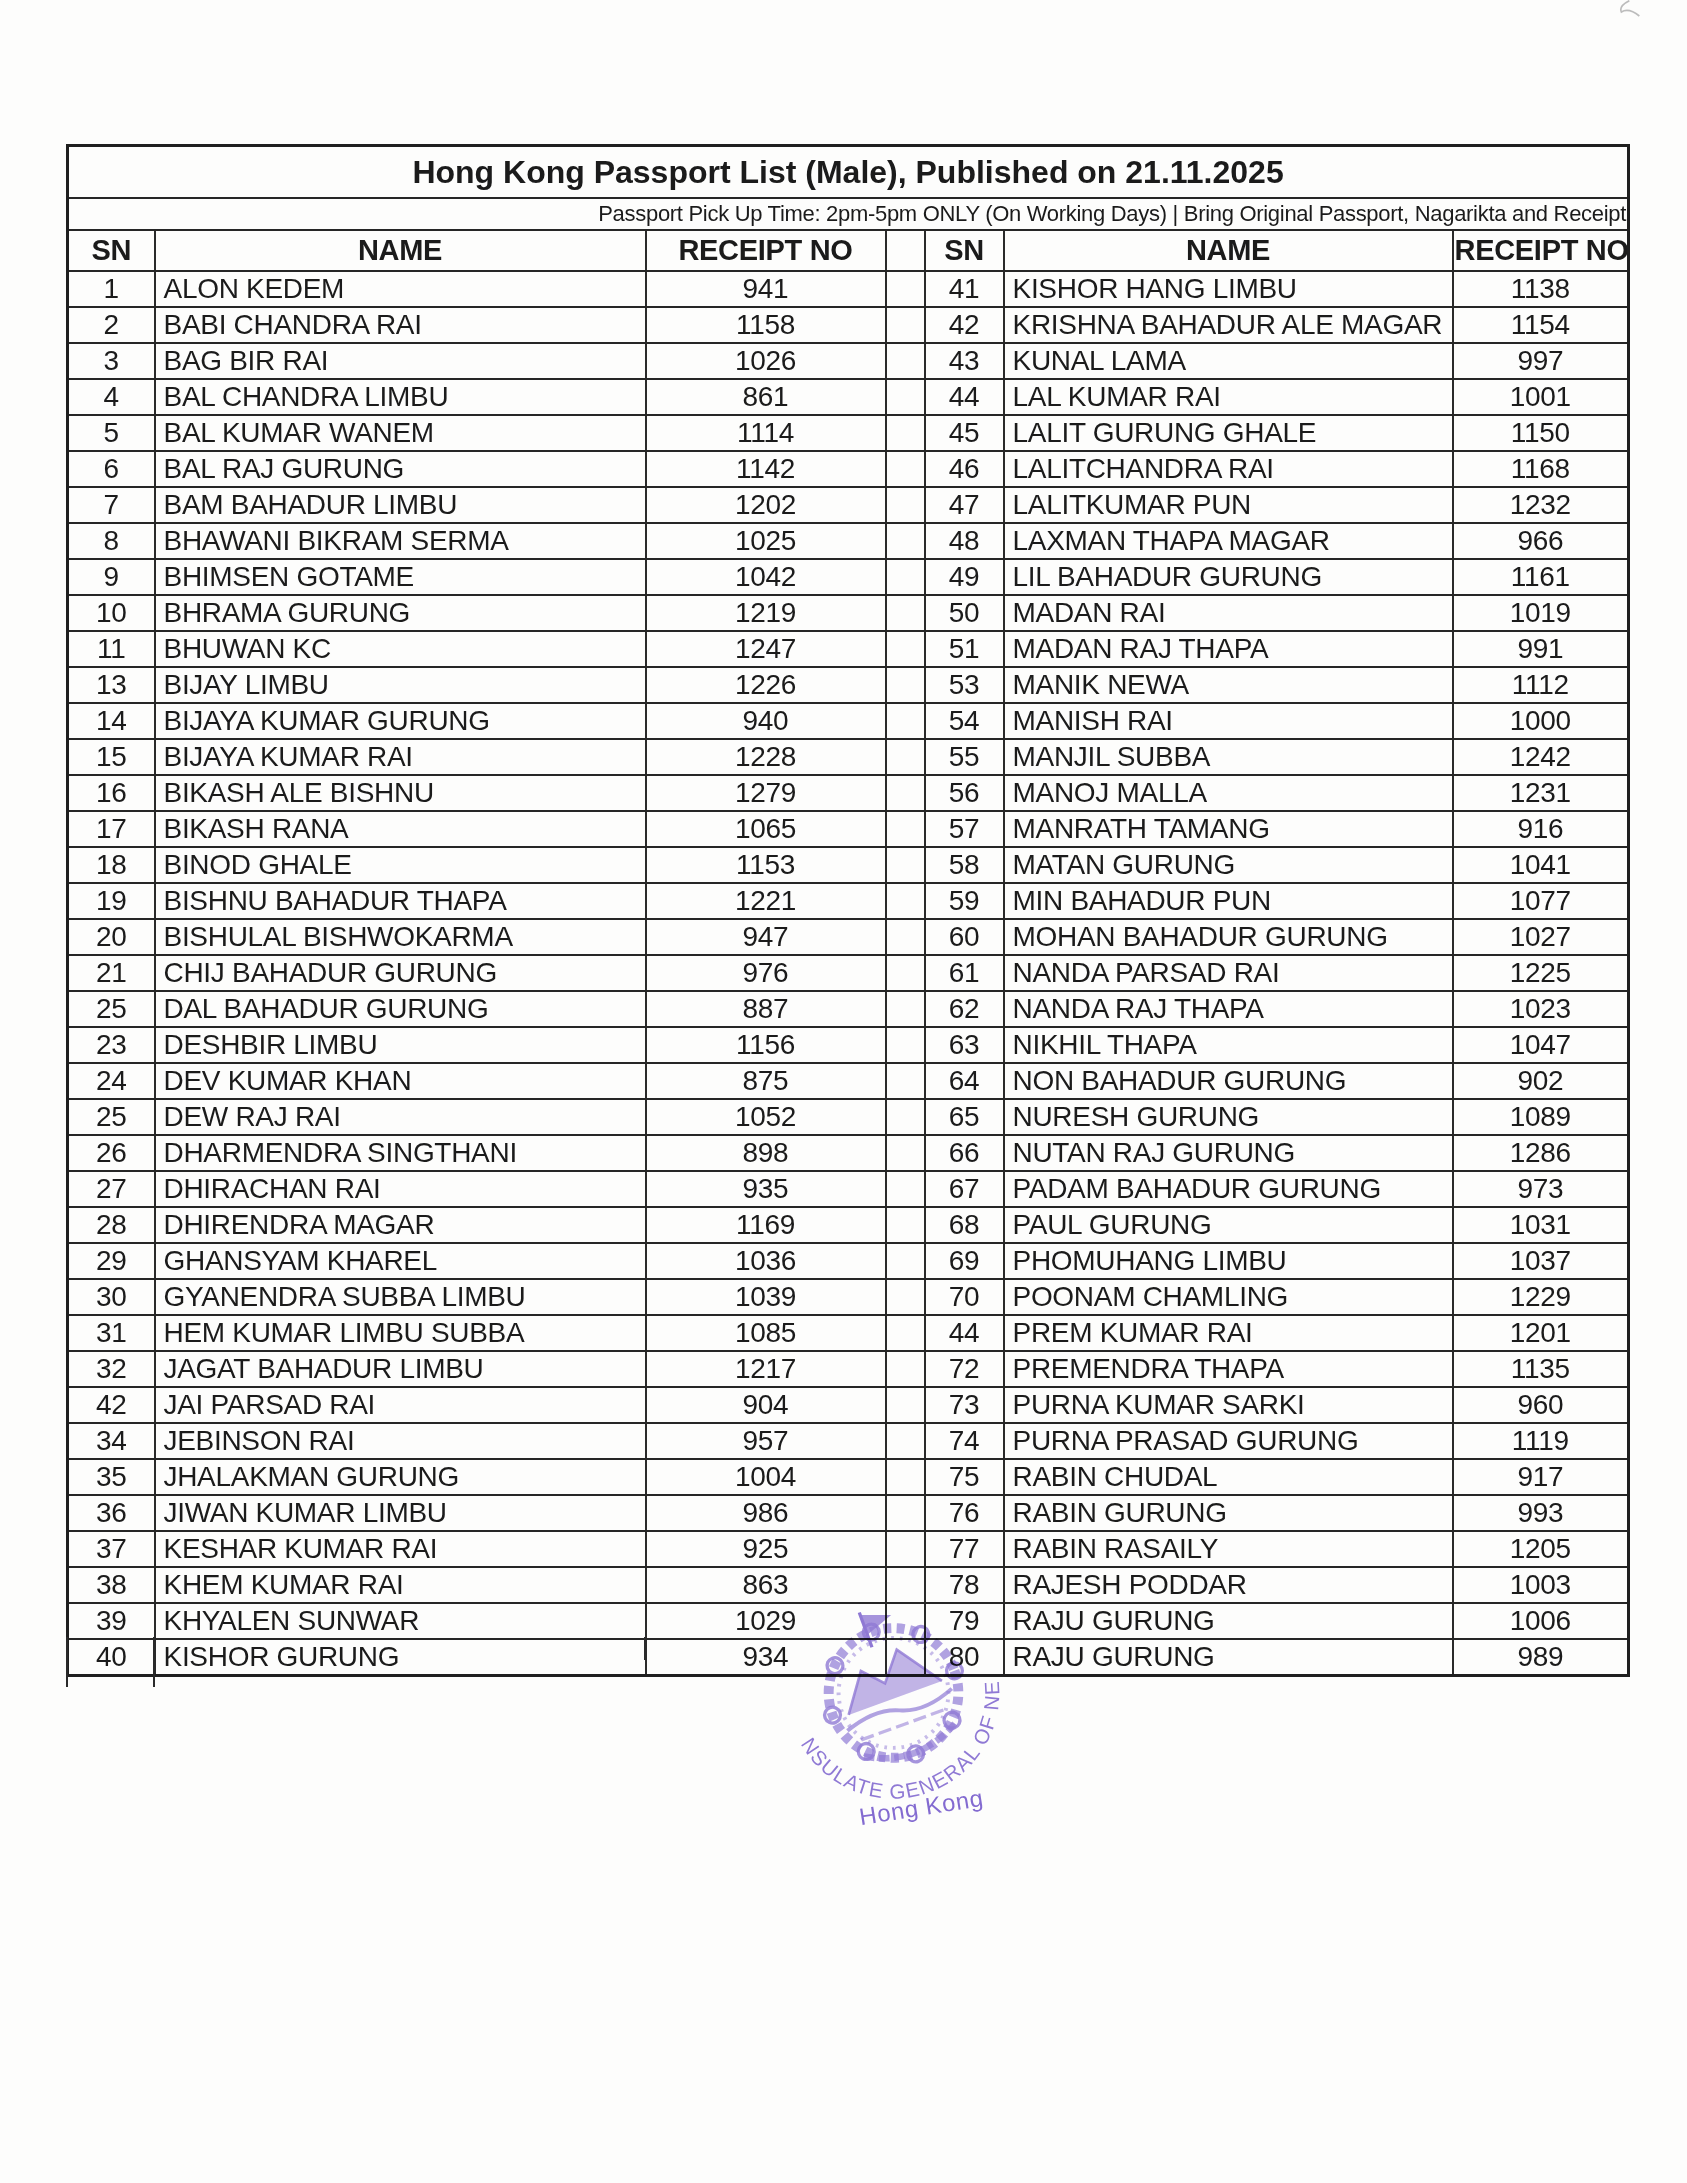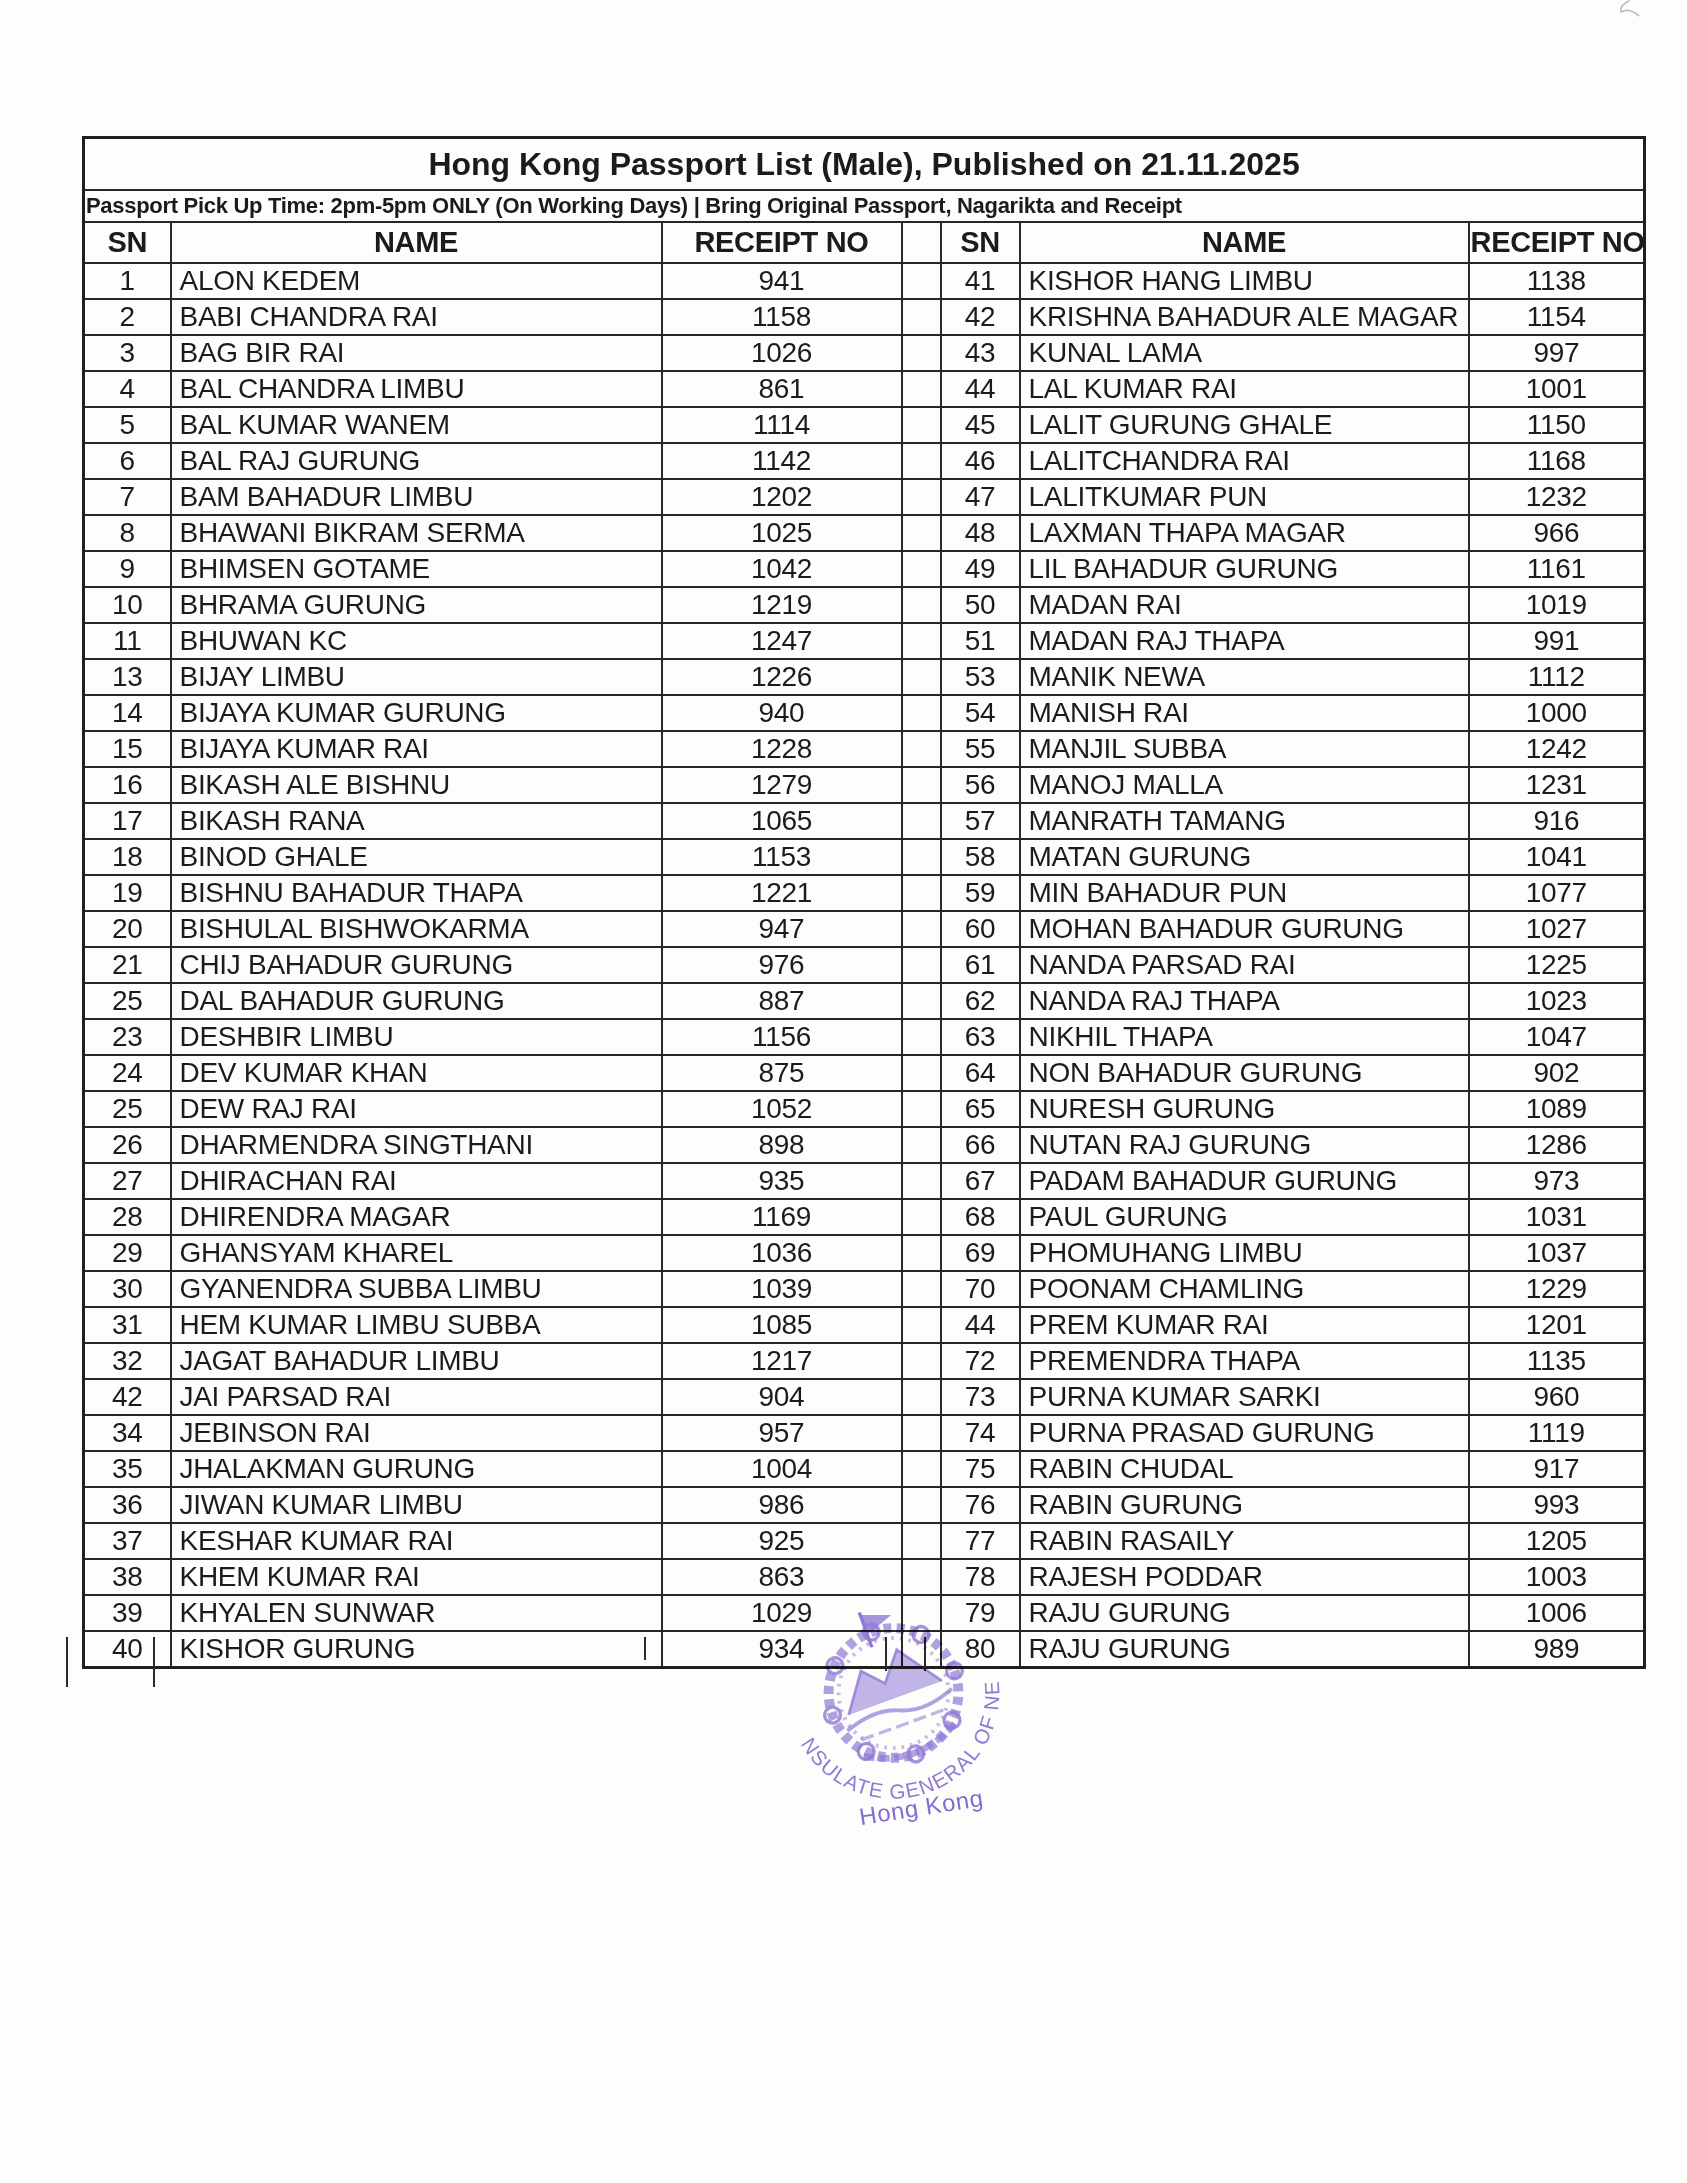--- a/index.html
+++ b/index.html
@@ -5,42 +5,41 @@
   html,body{margin:0;padding:0;background:#e8e8e8;}
   .page{
     position:relative;
     width:1687px;height:2183px;
     background:#fdfdfc;
     font-family:"Liberation Sans", sans-serif;
     color:#1b1b1b;
     overflow:hidden;
   }
   table.passport{
-    position:absolute;left:66px;top:136px;
+    position:absolute;left:66px;top:144px;
     width:1561px;
     border-collapse:collapse;
     table-layout:fixed;
     background:#fdfdfc;
-    margin-left:16px;
   }
   table.passport td{
     border-top:2.6px solid #262626;
     border-bottom:2.6px solid #262626;
     border-left:2px solid #2a2a2a;
     border-right:2px solid #2a2a2a;
     overflow:hidden;white-space:nowrap;
   }
   table.passport{border:3.3px solid #1f1f1f;}
   .title-cell{
     height:48px;text-align:center;
     font-size:32px;font-weight:bold;letter-spacing:0px;
   }
   .subtitle-cell{
-    height:28px;text-align:left;
-    font-size:22px;font-weight:bold;
+    height:28px;text-align:right;
+    font-size:22px;font-weight:normal;
   }
   .header-row td{
     height:37px;text-align:center;
     font-size:29px;font-weight:bold;
   }
   tbody tr td{height:32px;font-size:28px;letter-spacing:-0.3px;}
   .c-sn{text-align:center;}
   .c-name{text-align:left;padding-left:8px;}
   .c-rcpt{text-align:center;}
   .c-gap{background:#fdfdfc;}

